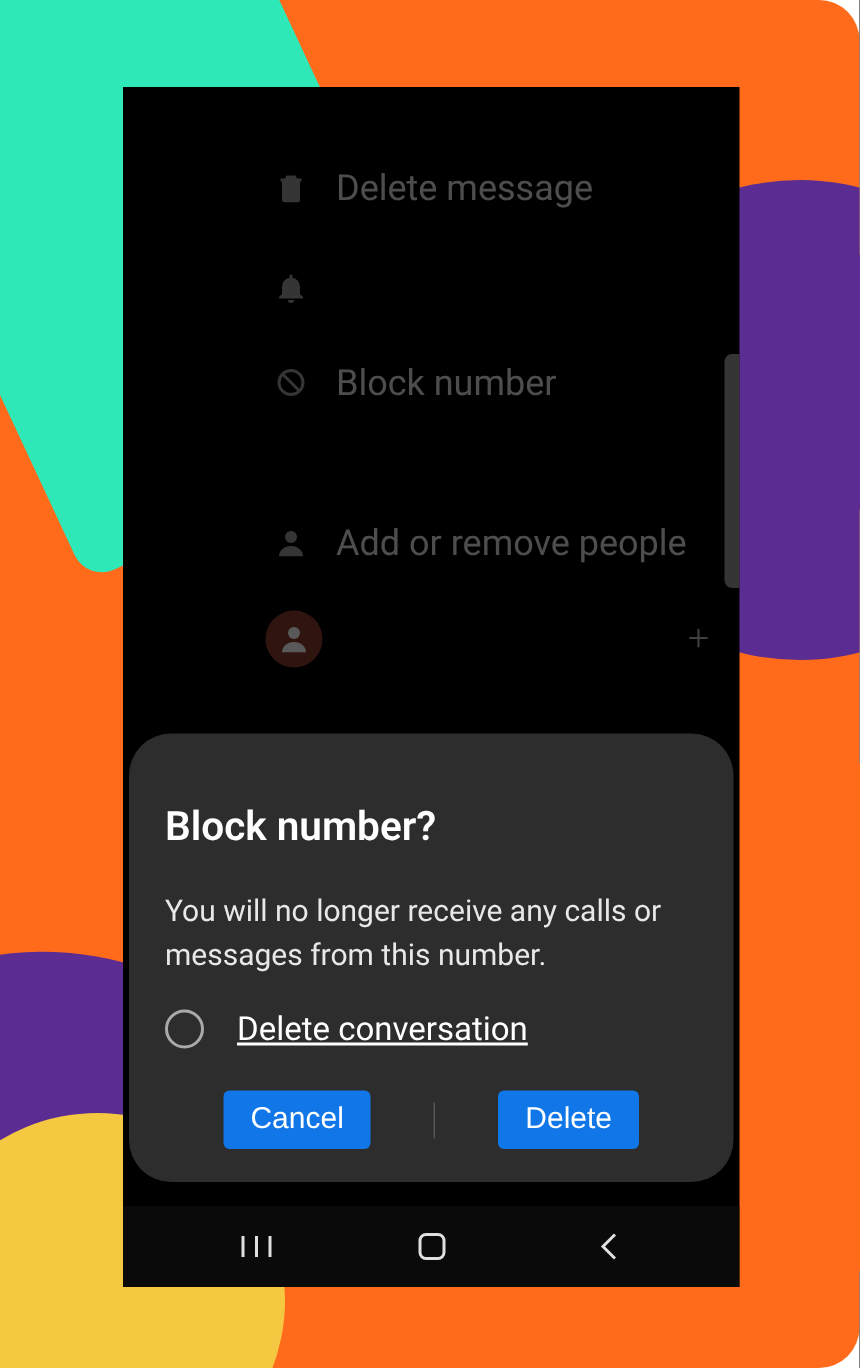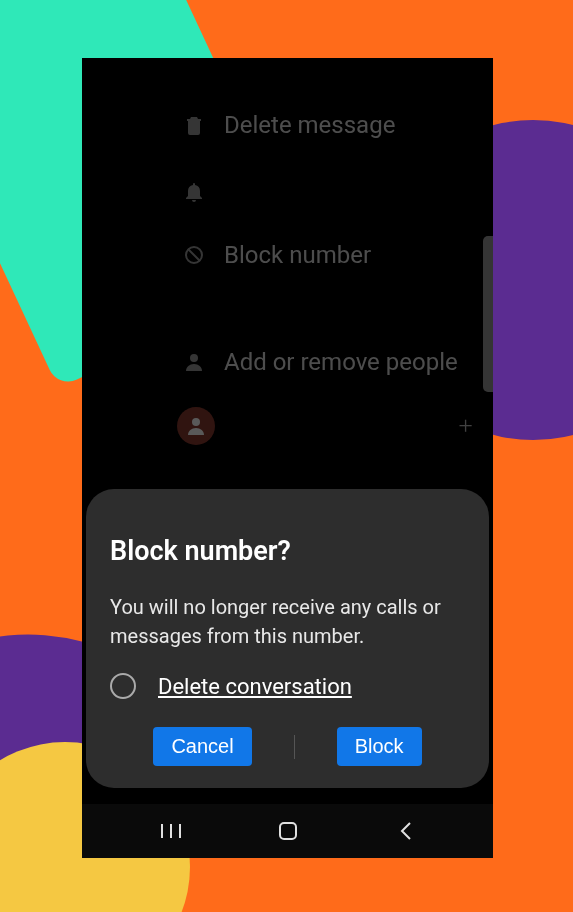--- a/index.html
+++ b/index.html
@@ -3,20 +3,21 @@
   <meta charset="utf-8">
   <style>
     * { margin: 0; padding: 0; box-sizing: border-box; }
     html, body { width: 573px; height: 912px; overflow: hidden; }
     
     .canvas {
       position: relative;
       width: 573px;
       height: 912px;
       background: #ff6b1a;
+      border-radius: 27px;
     }
     
     
     .bg-teal {
       position: absolute;
       top: -100px;
       left: -50px;
       width: 280px;
       height: 450px;
       background: #2fe8b8;
@@ -317,21 +318,21 @@
     <div class="dialog">
       <div class="dialog-title">Block number?</div>
       <div class="dialog-message">You will no longer receive any calls or messages from this number.</div>
       <div class="checkbox-row">
         <div class="radio-circle"></div>
         <div class="checkbox-label">Delete conversation</div>
       </div>
       <div class="dialog-actions">
         <button class="btn">Cancel</button>
         <div class="btn-divider"></div>
-        <button class="btn">Block</button>
+        <button class="btn">Delete</button>
       </div>
     </div>
 
     <div class="navbar">
       <div class="nav-btn">
         <svg width="22" height="18" viewBox="0 0 22 18" fill="none" stroke="currentColor" stroke-width="2">
             <line x1="2" y1="2" x2="2" y2="16"></line>
             <line x1="11" y1="2" x2="11" y2="16"></line>
             <line x1="20" y1="2" x2="20" y2="16"></line>
           </svg>

